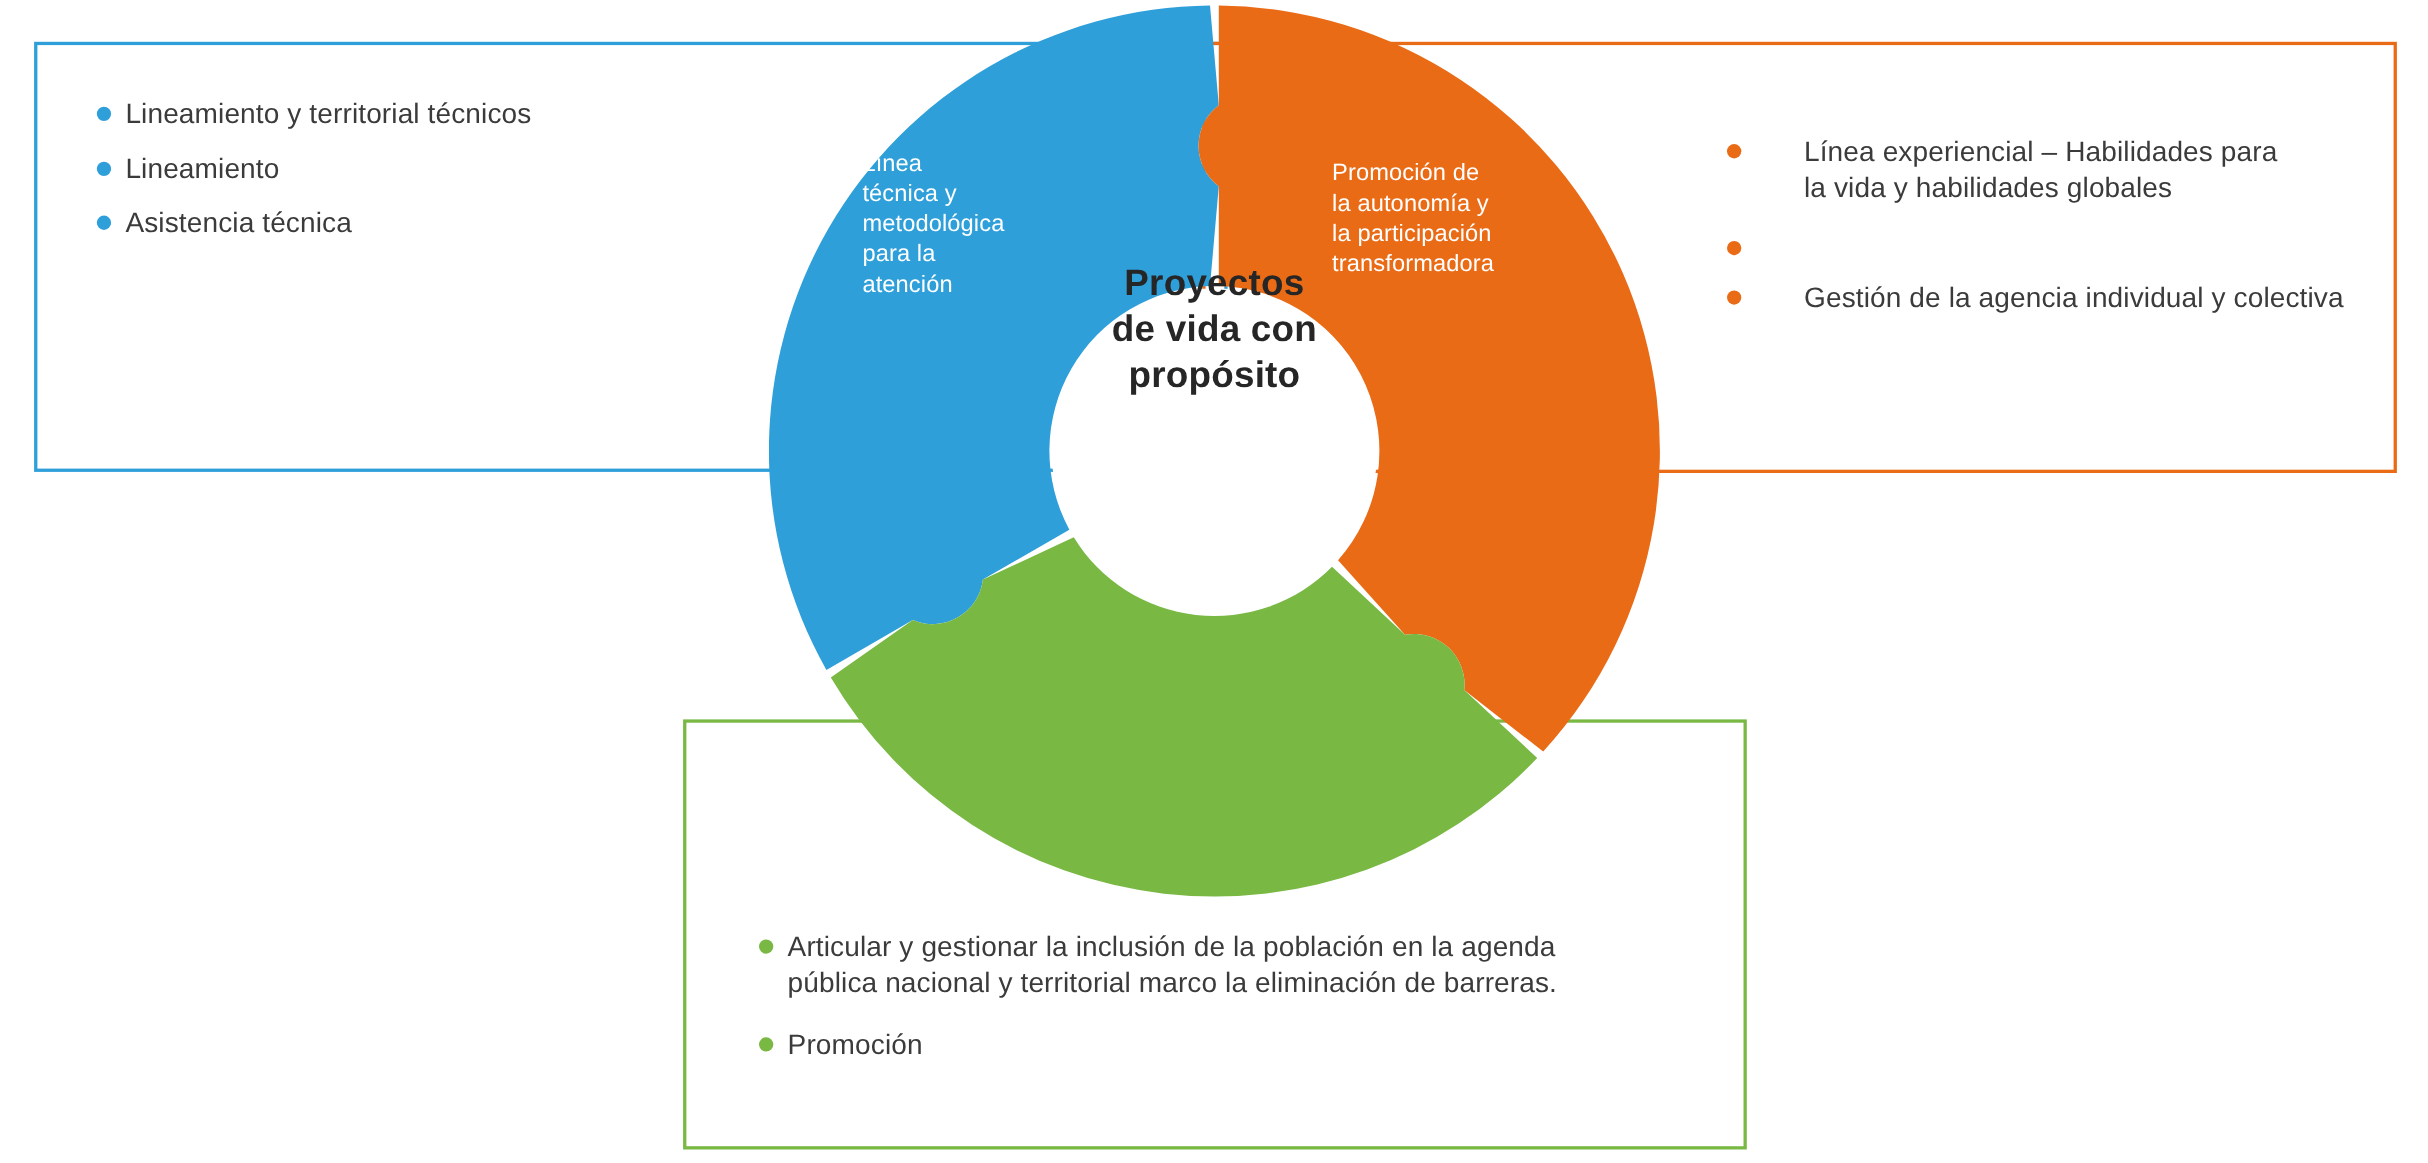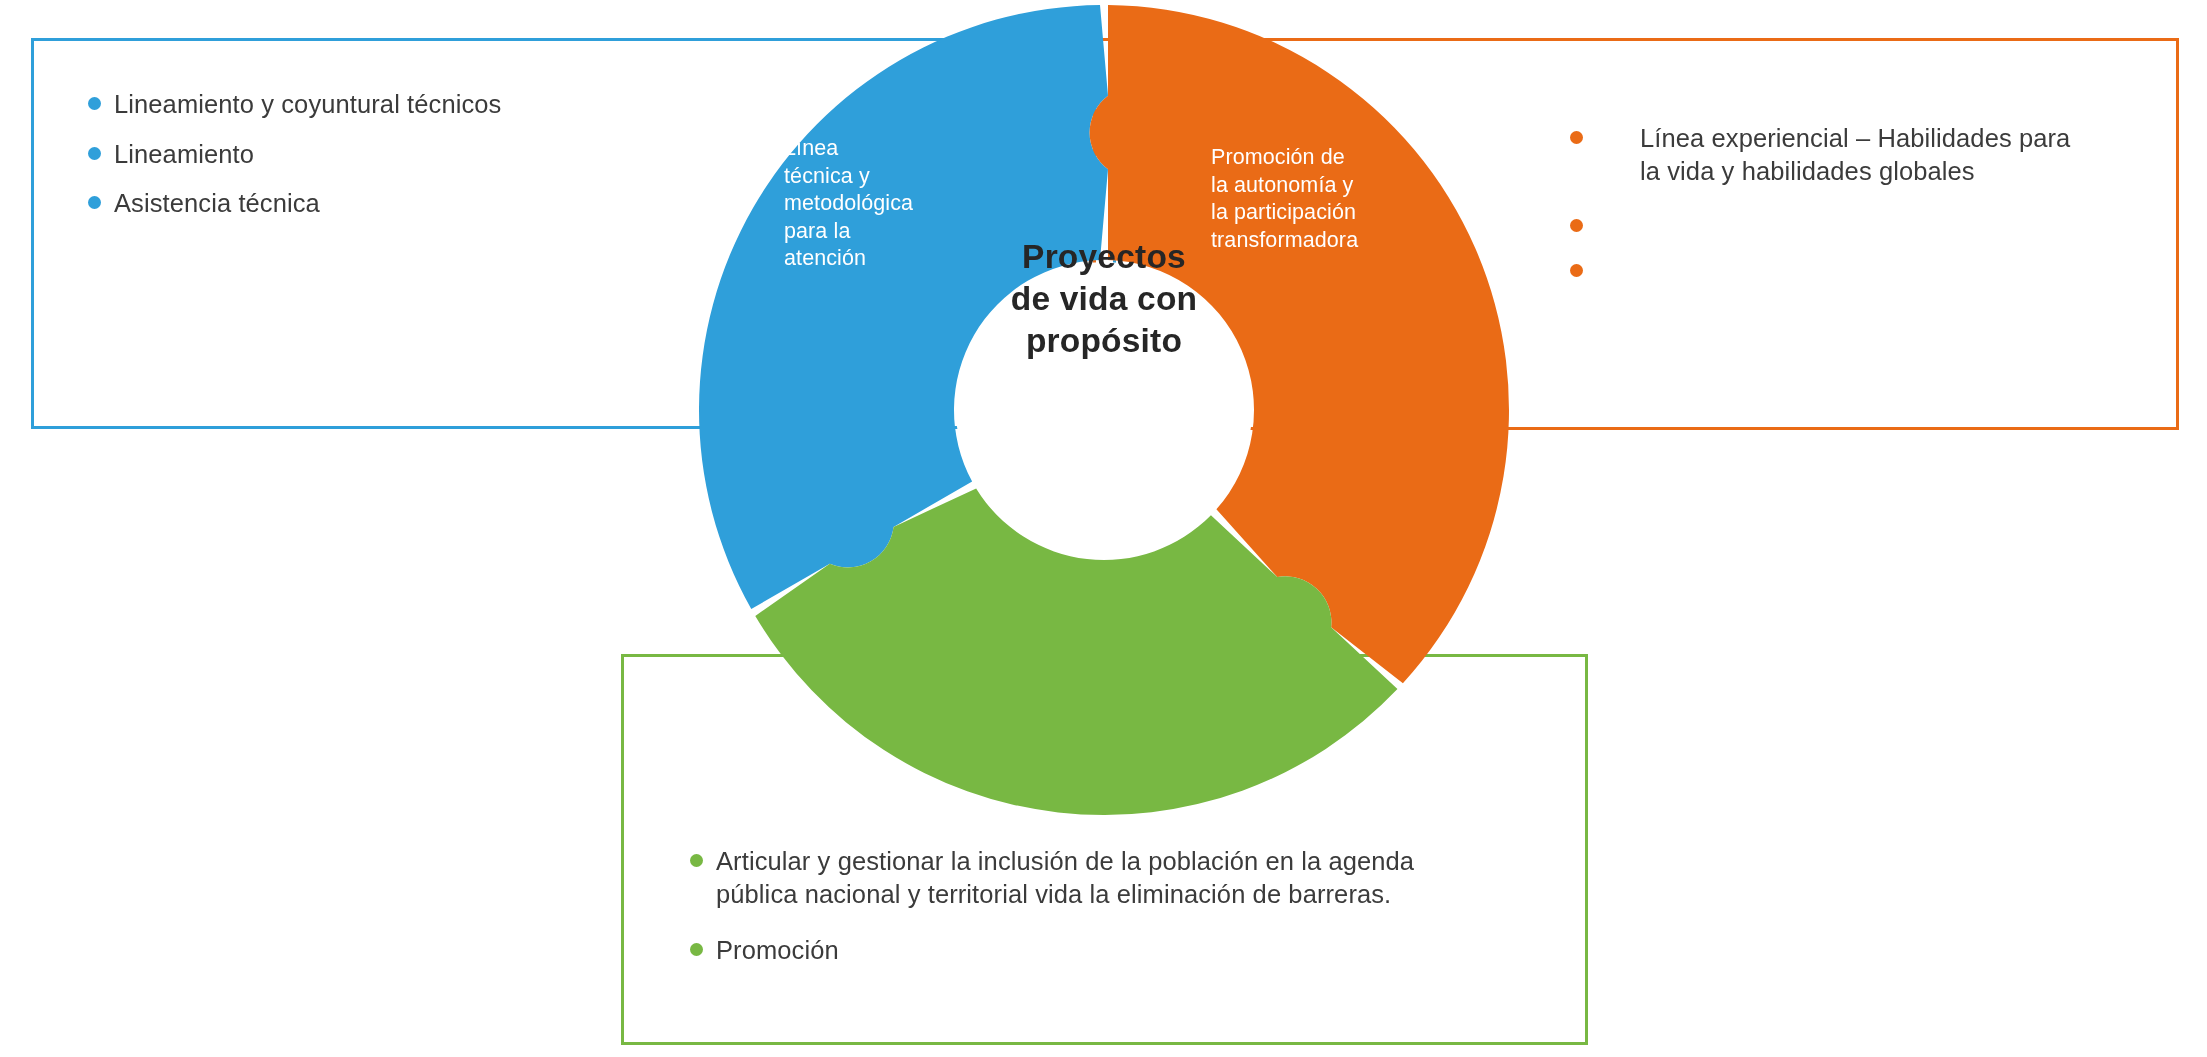--- a/index.html
+++ b/index.html
@@ -128,21 +128,21 @@
 
 <div id="stage">
 
   <div class="panel-box" id="box-blue" style="border-color: rgb(47, 159, 218);"></div>
   <div class="panel-box" id="box-orange" style="border-color: rgb(234, 107, 22);"></div>
   <div class="panel-box" id="box-green" style="border-color: rgb(120, 184, 67);"></div>
 
   <div class="bullets" id="list-blue">
     <div class="bullet-item">
       <span class="bullet-dot" style="background: rgb(47, 159, 218);"></span>
-      <span class="bullet-text">Lineamiento y coyuntural técnicos</span>
+      <span class="bullet-text">Lineamiento y territorial técnicos</span>
     </div>
     <div class="bullet-item">
       <span class="bullet-dot" style="background: rgb(47, 159, 218);"></span>
       <span class="bullet-text">Lineamiento</span>
     </div>
     <div class="bullet-item">
       <span class="bullet-dot" style="background: rgb(47, 159, 218);"></span>
       <span class="bullet-text">Asistencia técnica</span>
     </div>
   </div>
@@ -151,28 +151,29 @@
     <div class="bullet-item">
       <span class="bullet-dot" style="background: rgb(234, 107, 22);"></span>
       <span class="bullet-text">Línea experiencial – Habilidades para
 la vida y habilidades globales</span>
     </div>
     <div class="bullet-item">
       <span class="bullet-dot" style="background: rgb(234, 107, 22);"></span>
     </div>
     <div class="bullet-item">
       <span class="bullet-dot" style="background: rgb(234, 107, 22);"></span>
+      <span class="bullet-text">Gestión de la agencia individual y colectiva</span>
     </div>
   </div>
 
   <div class="bullets" id="list-green">
     <div class="bullet-item">
       <span class="bullet-dot" style="background: rgb(120, 184, 67);"></span>
       <span class="bullet-text">Articular y gestionar la inclusión de la población en la agenda
-pública nacional y territorial vida la eliminación de barreras.</span>
+pública nacional y territorial marco la eliminación de barreras.</span>
     </div>
     <div class="bullet-item">
       <span class="bullet-dot" style="background: rgb(120, 184, 67);"></span>
       <span class="bullet-text">Promoción</span>
     </div>
   </div>
 
   <div id="donut-wrap">
     <svg width="810" height="820" viewBox="0 0 810 820" xmlns="http://www.w3.org/2000/svg">
       <defs>

